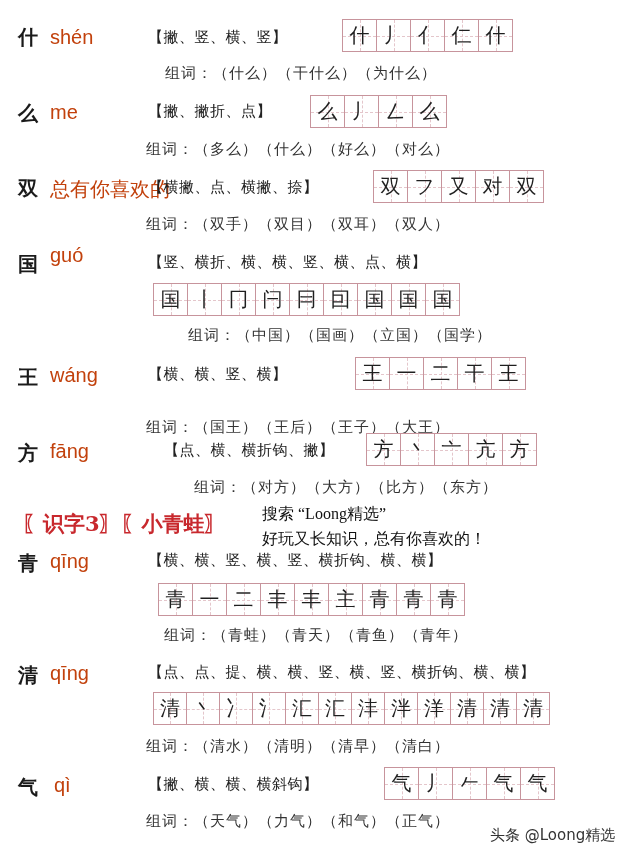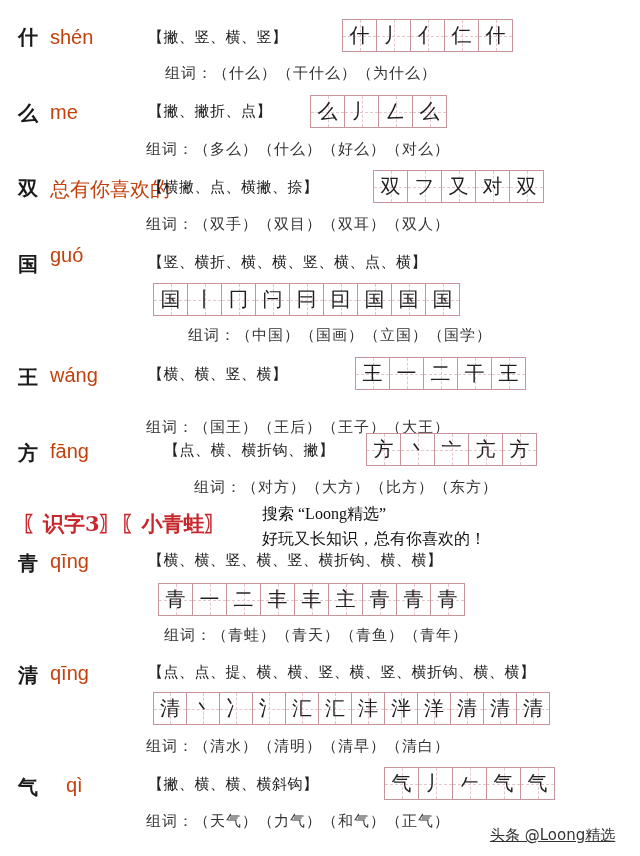--- a/index.html
+++ b/index.html
@@ -241,34 +241,34 @@
   <div class="cell" style="width:32px">
       <span>清</span>
     </div>
   <div class="cell" style="width:32px">
       <span>清</span>
     </div>
 </div>
 <div class="abs words" style="left:146px;top:737px;">组词：（清水）（清明）（清早）（清白）</div>
 
 <div class="abs char" style="left:18px;top:774px;">气</div>
-<div class="abs pinyin" style="left:66px;top:774px;">qì</div>
+<div class="abs pinyin" style="left:54px;top:774px;">qì</div>
 <div class="abs strokes" style="left:148px;top:775px;">【撇、横、横、横斜钩】</div>
 <div class="abs grid" style="left:384px;top:767px;">
   <div class="cell">
       <span>气</span>
     </div>
   <div class="cell">
       <span>丿</span>
     </div>
   <div class="cell">
       <span>𠂉</span>
     </div>
   <div class="cell">
       <span>气</span>
     </div>
   <div class="cell">
       <span>气</span>
     </div>
 </div>
 <div class="abs words" style="left:146px;top:812px;">组词：（天气）（力气）（和气）（正气）</div>
 
-<div class="abs watermark" style="left:490px;top:826px;text-decoration:underline;">头条 @Loong精选</div>
+<div class="abs watermark" style="left:490px;top:826px;">头条 @Loong精选</div>
 
 </body></html>

